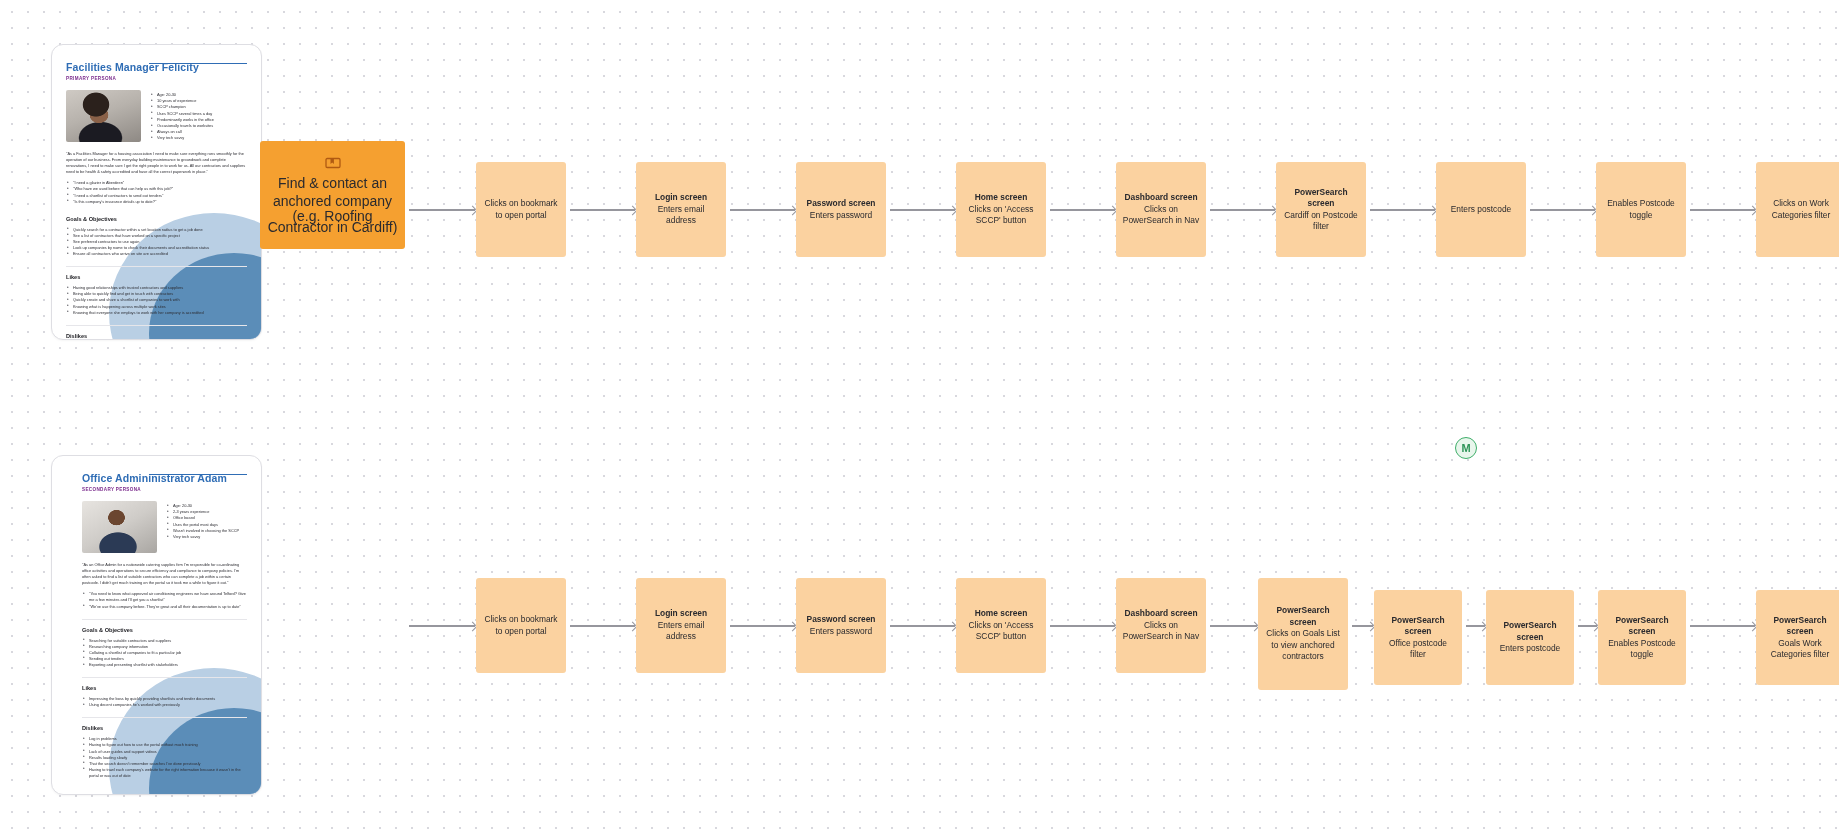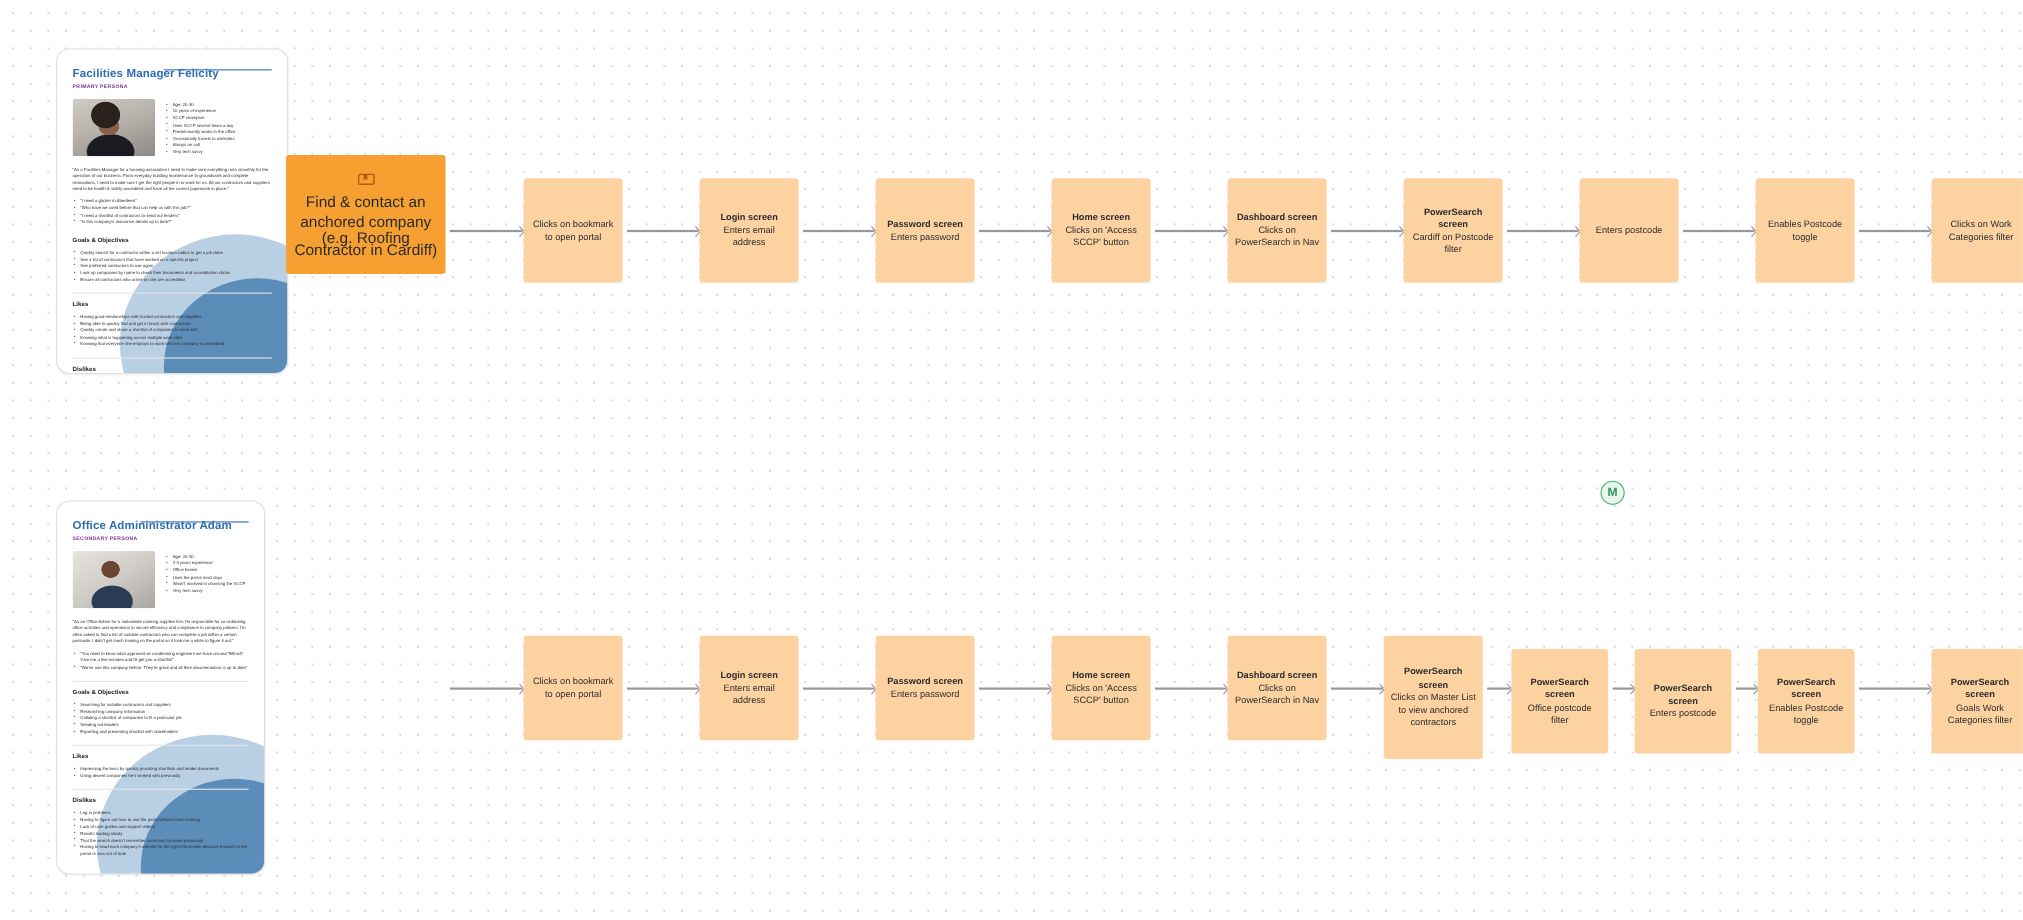--- a/index.html
+++ b/index.html
@@ -270,21 +270,21 @@
         <li>Knowing what is happening across multiple work sites</li>
         <li>Knowing that everyone she employs to work with her company is accredited</li>
       </ul>
       <hr class="p-divider">
 
       <div class="p-sec-head" style="margin-top:7px;">Dislikes</div>
       
     </div>
   </div>
 
-  <div class="persona" style="left:35px; top:455px; width:190px; height:340px;">
+  <div class="persona" style="left:35px; top:455px; width:211px; height:340px;padding-left:16px;">
     <div class="swoosh1"></div>
     <div class="swoosh2"></div>
     <div class="persona-inner">
       <div class="p-rule"></div>
       <div class="p-title">Office Admininistrator Adam</div>
       <div class="p-sub">SECONDARY PERSONA</div>
 
       <div class="p-top">
         <div class="p-photo adam"></div>
         <ul class="p-facts">
@@ -464,21 +464,21 @@
     <div class="n-title">Dashboard screen</div>
     <div class="n-body">Clicks on PowerSearch in Nav</div>
   </div>
 
   <div class="arrow open" style="left:1210px; top:621px; width:48px;">
       <div class="shaft"></div>
       <div class="head"></div>
     </div>
   <div class="node step" style="left:1258px; top:578px; width:90px; height:112px;">
     <div class="n-title">PowerSearch screen</div>
-    <div class="n-body">Clicks on Master List to view anchored contractors</div>
+    <div class="n-body">Clicks on Goals List to view anchored contractors</div>
   </div>
 
   <div class="arrow open" style="left:1352px; top:621px; width:22px;">
       <div class="shaft"></div>
       <div class="head"></div>
     </div>
   <div class="node step" style="left:1374px; top:590px; width:88px; height:95px;">
     <div class="n-title">PowerSearch screen</div>
     <div class="n-body">Office postcode filter</div>
   </div>

